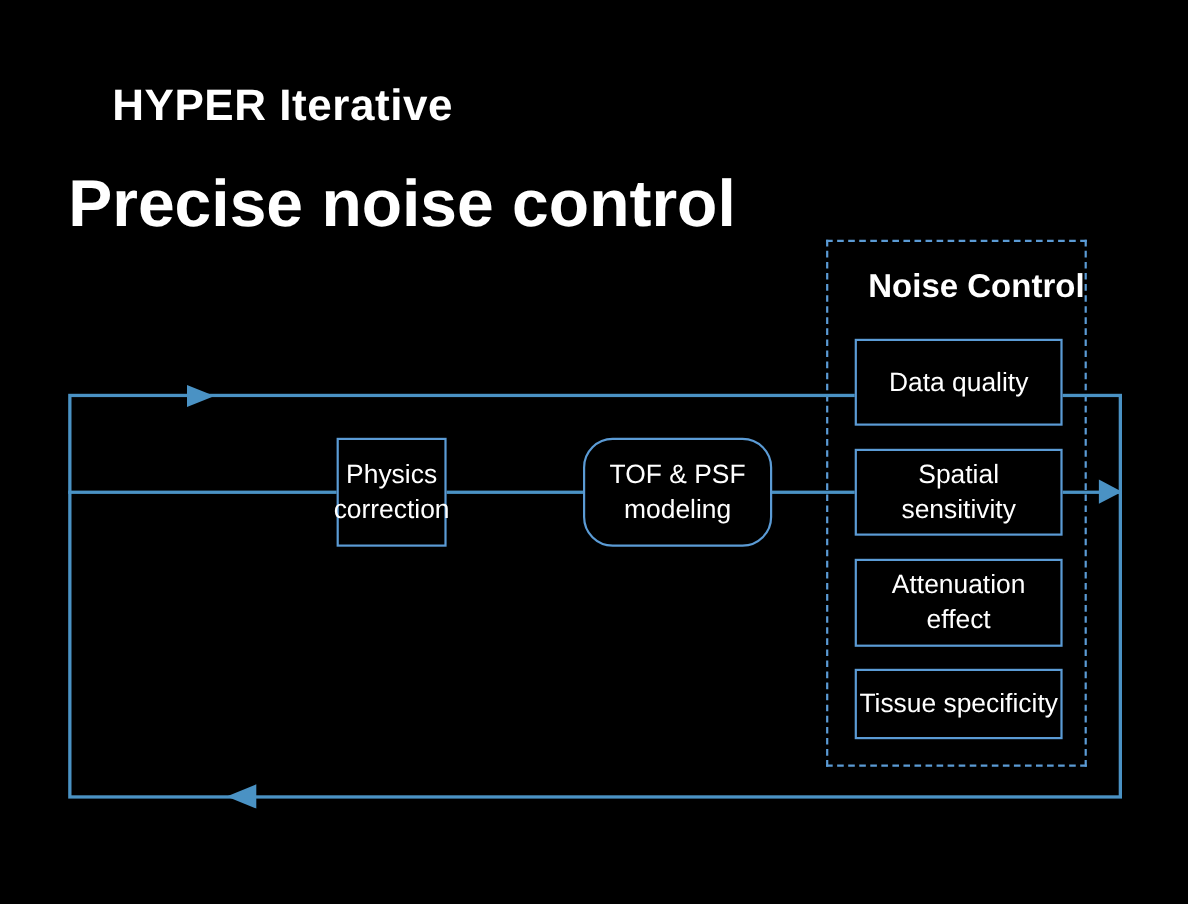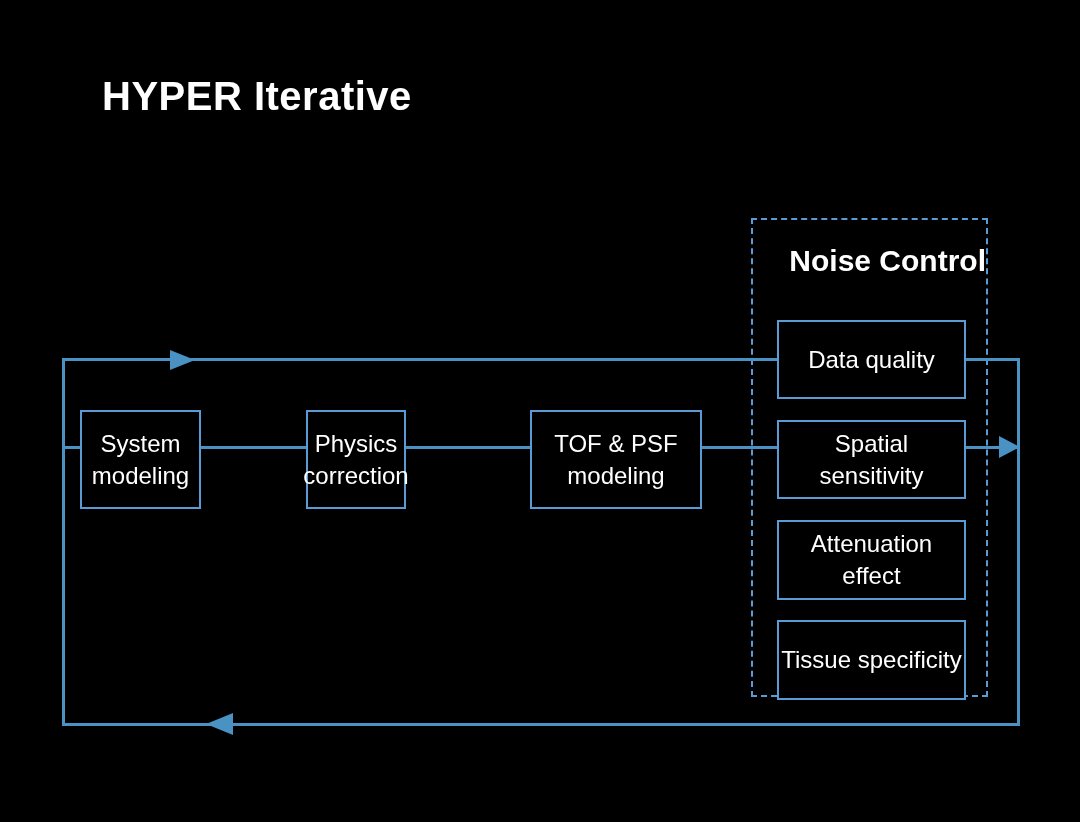--- a/index.html
+++ b/index.html
@@ -20,51 +20,51 @@
   .arrow-bottom{left:206px;top:713px;border-top:11px solid transparent;border-bottom:11px solid transparent;border-right:27px solid var(--accent,#4a92c4);}
   .arrow-out{left:999px;top:436px;border-top:11px solid transparent;border-bottom:11px solid transparent;border-left:21px solid var(--accent,#4a92c4);}
 
   
   .dashed-box{position:absolute;left:751px;top:218px;width:237px;height:479px;border:2px dashed var(--border,#5b9bd5);box-sizing:border-box;z-index:1;}
   .dashed-title{margin-top:24px;text-align:right;font-size:30px;font-weight:600;color:#fff;}
 
   
   .box{position:absolute;background:#000;border:2px solid var(--border,#5b9bd5);box-sizing:border-box;color:#fff;
        display:flex;align-items:center;justify-content:center;text-align:center;
-       font-size:24px;line-height:1.32;z-index:3;padding:2px;margin-top:12px;}
+       font-size:24px;line-height:1.32;z-index:3;padding:2px;}
   .box-system{left:80px;top:398px;width:121px;height:99px;}
   .box-physics{left:306px;top:398px;width:100px;height:99px;}
-  .box-tof{left:530px;top:398px;width:172px;height:99px;}
+  .box-tof{left:530px;top:398px;width:172px;height:99px;border-radius:27px;}
   .box-dq{left:777px;top:308px;width:189px;height:79px;}
   .box-ss{left:777px;top:408px;width:189px;height:79px;}
   .box-ae{left:777px;top:508px;width:189px;height:80px;}
-  .box-ts{left:777px;top:608px;width:189px;height:80px;}
+  .box-ts{left:777px;top:608px;width:189px;height:64px;}
 </style>
 </head>
 <body>
 
 <div class="stage">
 
   <div class="eyebrow">HYPER Iterative</div>
 
   <div class="headline">
+    <div>Precise noise control</div>
   </div>
 
   <div class="loop-rect"></div>
   <div class="chain-line"></div>
 
   <div class="arrow arrow-top"></div>
   <div class="arrow arrow-bottom"></div>
   <div class="arrow arrow-out"></div>
 
   <div class="dashed-box">
     <div class="dashed-title">Noise Control</div>
   </div>
 
-  <div class="box box-system">System modeling</div>
   <div class="box box-physics">Physics correction</div>
   <div class="box box-tof">TOF &amp; PSF modeling</div>
 
   <div class="box box-dq">Data quality</div>
   <div class="box box-ae">Attenuation effect</div>
   <div class="box box-ss">Spatial sensitivity</div>
   <div class="box box-ts">Tissue specificity</div>
 
 </div>
 

